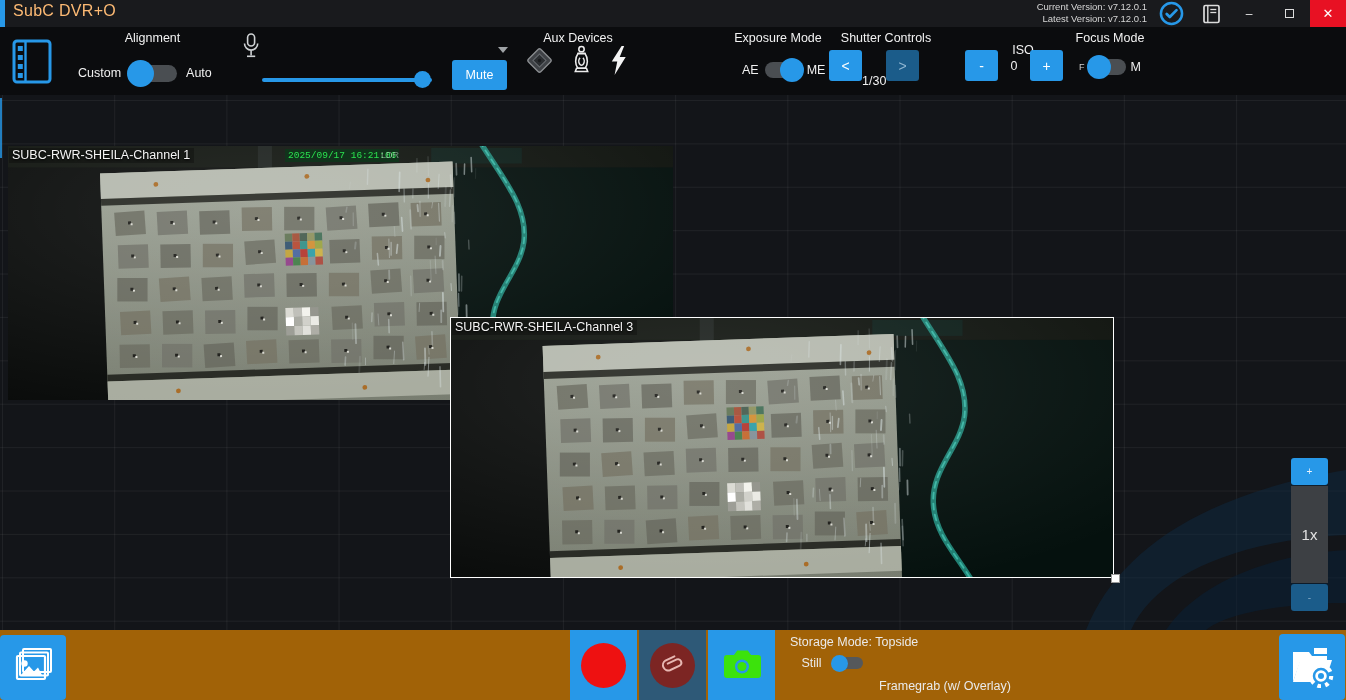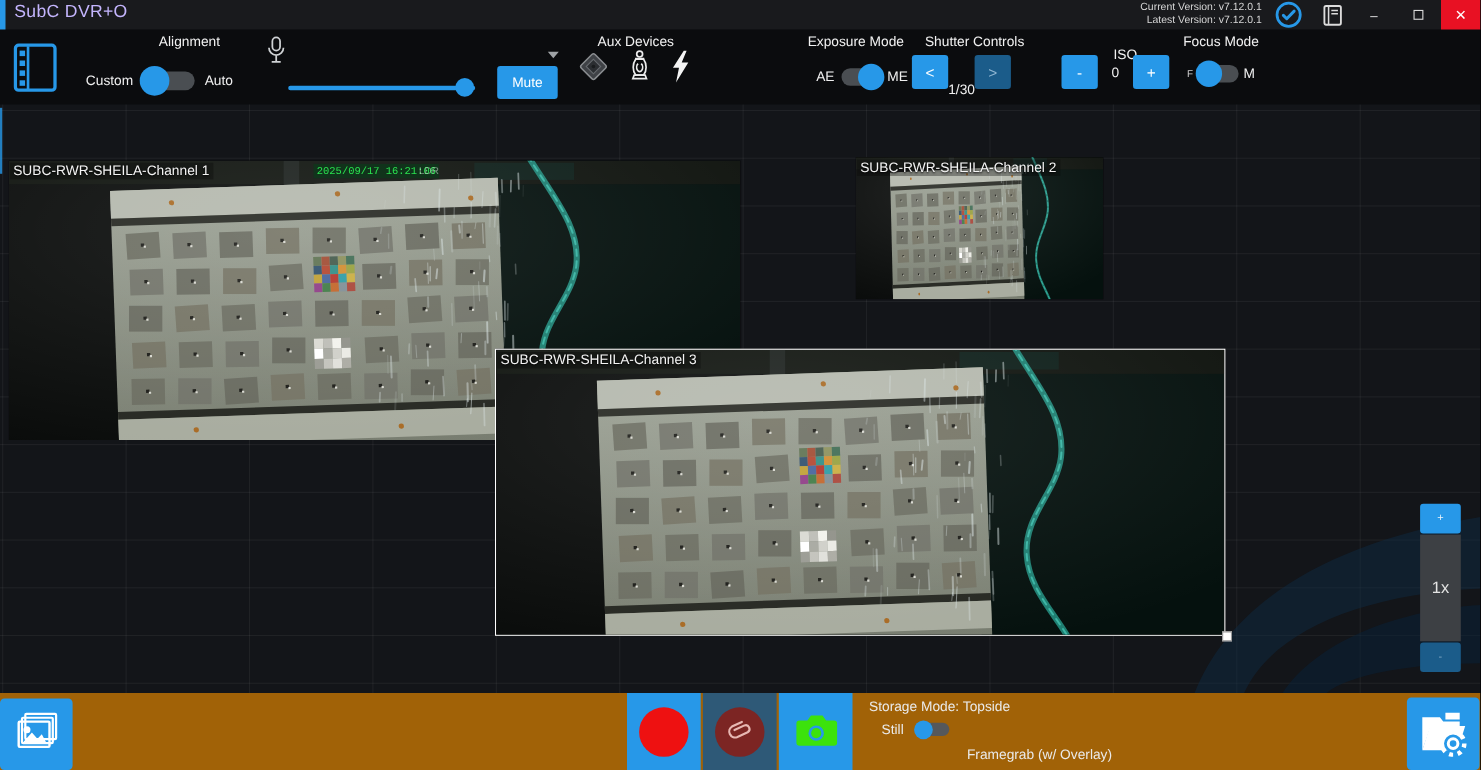--- a/index.html
+++ b/index.html
@@ -3,21 +3,21 @@
 <meta charset="utf-8">
 <style>
   * { margin:0; padding:0; box-sizing:border-box; }
   html,body { background:#000; }
   body { font-family:"Liberation Sans", sans-serif; }
   .app { position:relative; width:1346px; height:700px; overflow:hidden; background:#0b0c0e; color:#eaeaea; }
 
   
   .titlebar { position:relative; height:27px; background:#191a1d; }
   .accent-strip { position:absolute; left:0; top:0; width:5px; height:27px; background:var(--accent); }
-  .app-title { position:absolute; left:13px; top:2px; font-size:16px; color:#c4b5fd; letter-spacing:.3px; }
+  .app-title { position:absolute; left:13px; top:2px; font-size:16px; color:#fdba74; letter-spacing:.3px; }
   .versions { position:absolute; right:199px; top:1px; text-align:right; font-size:9.5px; line-height:12px; color:#d6d6d6; }
   .tb-check { position:absolute; right:162px; top:1px; width:25px; height:25px; }
   .tb-book { position:absolute; right:125px; top:4px; width:19px; height:20px; }
   .winbtn { position:absolute; top:0; height:27px; border:none; background:transparent; color:#e6e6e6; font-size:12px; cursor:default; font-family:inherit; }
   .winbtn.min { right:82px; width:30px; }
   .winbtn.max { right:42px; width:30px; }
   .maxbox { display:inline-block; width:9px; height:9px; border:1.4px solid #dcdcdc; }
   .winbtn.close { right:0; width:36px; background:var(--close-red); color:#fff; font-size:13px; }
 
   
@@ -389,21 +389,21 @@
       <svg width="40" height="45" viewBox="0 0 40 45">
         <rect x="2" y="2" width="36" height="41" rx="3" fill="none" stroke="#2798e8" stroke-width="3"></rect>
         <line x1="13.5" y1="3" x2="13.5" y2="42" stroke="#2798e8" stroke-width="2.4"></line>
         <rect x="5.8" y="7" width="5" height="5" fill="#2798e8"></rect>
         <rect x="5.8" y="16" width="5" height="5" fill="#2798e8"></rect>
         <rect x="5.8" y="25" width="5" height="5" fill="#2798e8"></rect>
         <rect x="5.8" y="34" width="5" height="5" fill="#2798e8"></rect>
       </svg>
     </button>
 
-    <div class="tb-label" style="left:105px; top:4px; width:95px;text-align:right;">Alignment</div>
+    <div class="tb-label" style="left:105px; top:4px; width:95px;">Alignment</div>
     <div class="row" style="left:78px; top:31px; gap:9px; height:30px;">
       <span class="txt">Custom</span>
       <div class="toggle toggle-lg">
           <div class="knob"></div>
         </div>
       <span class="txt">Auto</span>
     </div>
 
     <svg class="mic" width="18" height="28" viewBox="0 0 18 28">
       <rect x="5.6" y="2" width="7" height="12" rx="3.5" fill="none" stroke="#cfd2d4" stroke-width="1.6"></rect>
@@ -488,26 +488,20 @@
 
     <div class="channel ch1">
       <svg class="feed" preserveAspectRatio="none" viewBox="0 0 660 260">
           <use href="#scene"></use>
         </svg>
       <div class="ch-ts">2025/09/17 16:21:06</div>
       <div class="ch-ldr">LDR</div>
       <div class="ch-label">SUBC-RWR-SHEILA-Channel 1</div>
     </div>
 
-    <div class="channel ch2">
-      <svg class="feed" preserveAspectRatio="none" viewBox="0 0 660 260">
-          <use href="#scene"></use>
-        </svg>
-      <div class="ch-label">SUBC-RWR-SHEILA-Channel 2</div>
-    </div>
 
     <div class="channel ch3">
       <svg class="feed" preserveAspectRatio="none" viewBox="0 0 660 260">
           <use href="#scene"></use>
         </svg>
       <div class="ch-label">SUBC-RWR-SHEILA-Channel 3</div>
       <div class="rs-handle"></div>
     </div>
 
     <div class="zoomctl">

